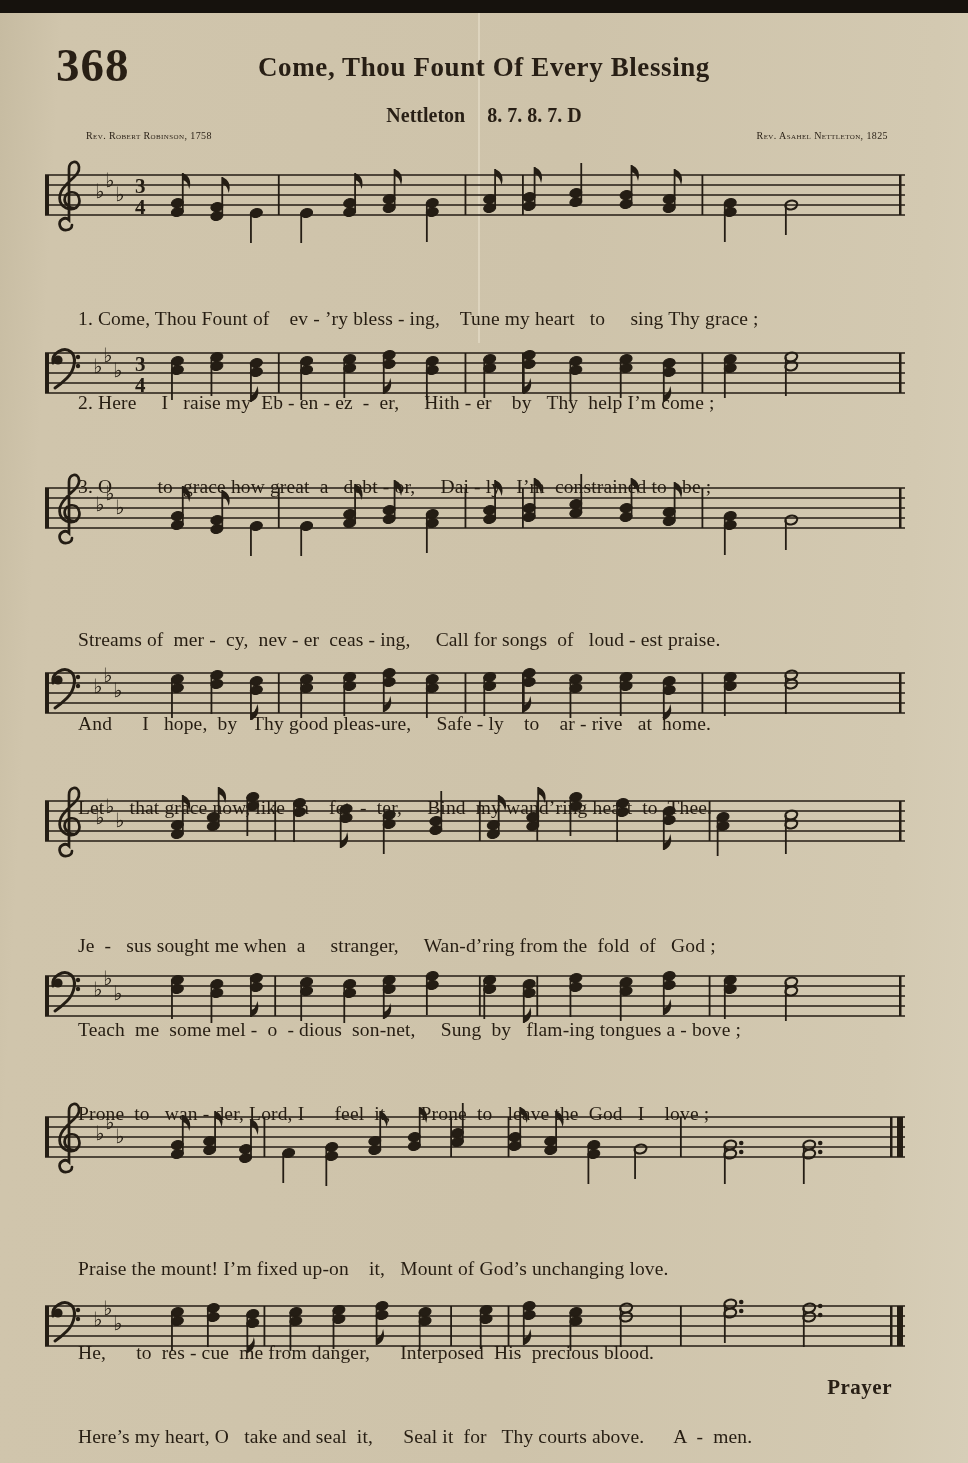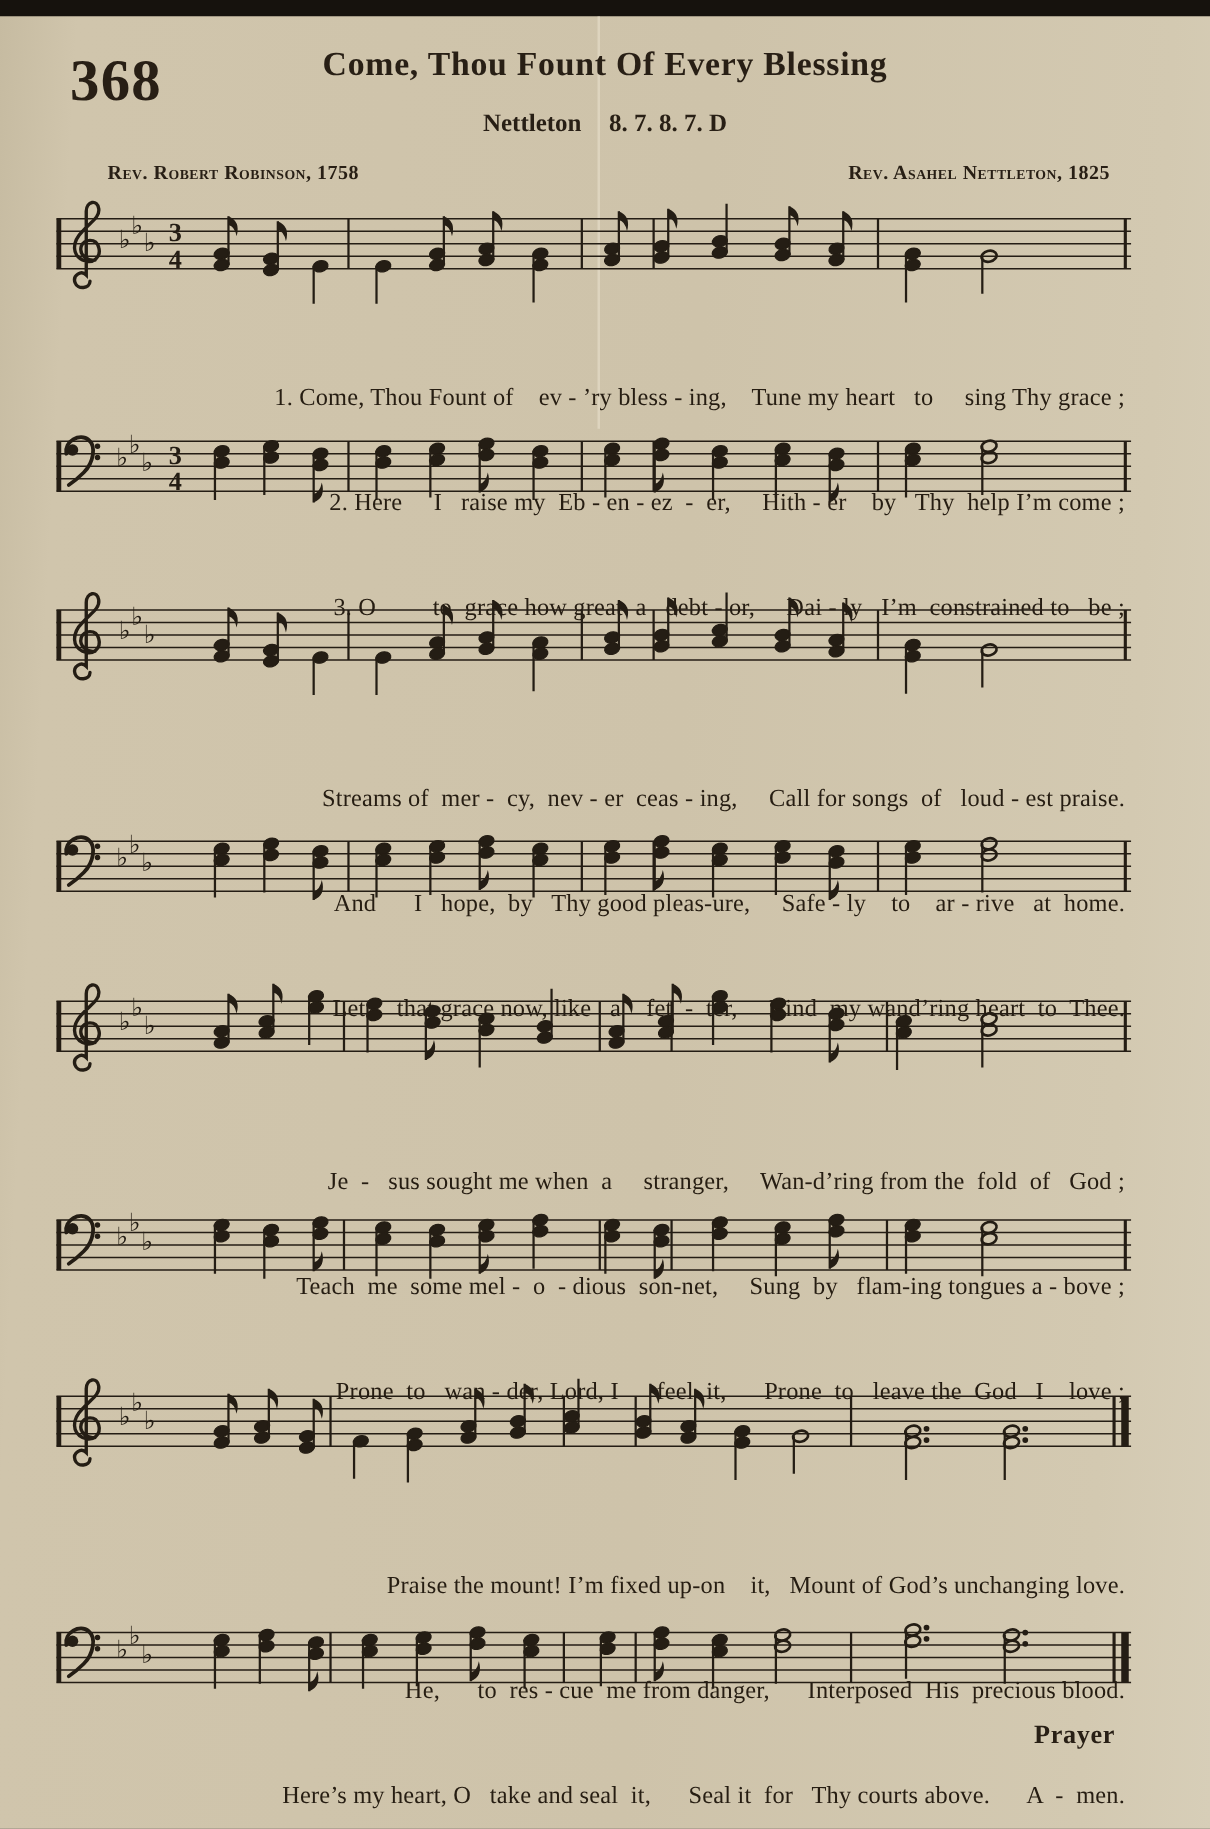--- a/index.html
+++ b/index.html
@@ -8,29 +8,29 @@
     width:968px;height:1463px;
     margin:0 auto;
     background:linear-gradient(93deg,#c6bba1 0%,#d0c5ac 6%,#cec3aa 55%,#d3c9b1 90%,#d7ceb8 100%);
     font-family:"Liberation Serif","DejaVu Serif",serif;
     color:#281f15;
     overflow:hidden;
   }
   .top-band{position:absolute;left:0;top:0;width:100%;height:13px;background:#16120d;}
   .crease{position:absolute;left:478px;top:13px;width:2px;height:330px;background:rgba(240,233,214,0.45);}
   .hymn-number{position:absolute;left:56px;top:38px;font-size:47px;font-weight:600;letter-spacing:1px;}
-  .hymn-title{position:absolute;left:0;right:0;top:36px;text-align:center;font-size:27px;font-weight:700;letter-spacing:0.6px;}
-  .tune-line{position:absolute;left:0;right:0;top:88px;text-align:center;font-size:20px;font-weight:700;}
+  .hymn-title{position:absolute;left:0;right:0;top:52px;text-align:center;font-size:27px;font-weight:700;letter-spacing:0.6px;}
+  .tune-line{position:absolute;left:0;right:0;top:104px;text-align:center;font-size:20px;font-weight:700;}
   .tune-line .meter{margin-left:22px;}
   .credits{position:absolute;left:86px;right:80px;top:130px;display:flex;justify-content:space-between;
-    font-variant:small-caps;font-size:16px;letter-spacing:0.4px;font-weight:700;}
+    font-variant:small-caps;font-size:10px;letter-spacing:0.4px;font-weight:400;}
   .staff{position:absolute;left:45px;width:860px;height:100px;}
   .staff svg{display:block;}
   .lyrics{position:absolute;left:78px;width:822px;white-space:pre-wrap;
-    font-size:19.5px;line-height:28px;letter-spacing:0.15px;color:#261d12;text-align:right;}
+    font-size:19.5px;line-height:28px;letter-spacing:0.15px;color:#261d12;}
   .lyrics div{height:28px;overflow:hidden;}
   #lyrics-1{top:249px;}
   #lyrics-2{top:570px;}
   #lyrics-3{top:876px;}
   #lyrics-4{top:1199px;}
   #staff-t1{top:155px;} #staff-b1{top:333px;}
   #staff-t2{top:468px;} #staff-b2{top:653px;}
   #staff-t3{top:781px;} #staff-b3{top:956px;}
   #staff-t4{top:1097px;} #staff-b4{top:1286px;}
   .footer-label{position:absolute;top:1375px;right:76px;font-size:21px;font-weight:700;letter-spacing:0.5px;}

